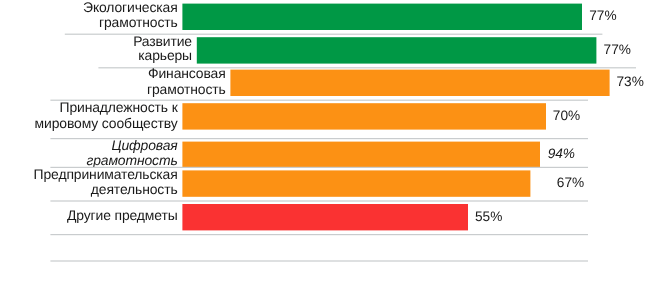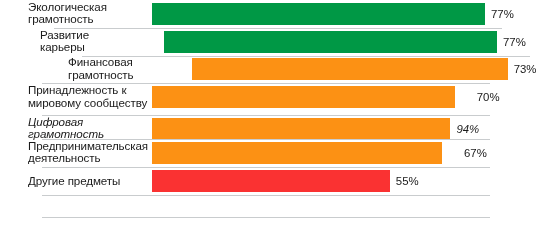--- a/index.html
+++ b/index.html
@@ -39,20 +39,21 @@
     width: 448px;
     height: 1px;
     background: #c9ccce;
   }
   .row-label {
     position: absolute;
     right: 398px; 
     top: 50%;
     transform: translateY(-50%);
     width: 120px;
+    text-align: right;
     font-size: 11.6px;
     line-height: 12.6px;
     color: #1a1a1a;
     white-space: pre-line;
     letter-spacing: -0.1px;
   }
   .bar {
     position: absolute;
     left: 152px;
     top: 50%;
@@ -93,21 +94,21 @@
         <div class="row-label">Финансовая
 грамотность</div>
         <div class="bar" style="width: 315.701px; background: rgb(252, 145, 20);"></div>
         <div class="bar-value" style="left: 473.701px;">73%</div>
       </div>
       <div class="row" style="top: 83.4px;">
         <div class="sep" style="top: 0px;"></div>
         <div class="row-label">Принадлежность к
 мировому сообществу</div>
         <div class="bar" style="width: 302.727px; background: rgb(252, 145, 20);"></div>
-        <div class="bar-value" style="left: 460.727px; margin-left: 16px;">70%</div>
+        <div class="bar-value" style="left: 460.727px;">70%</div>
       </div>
       <div class="row" style="top: 115px; font-style: italic;">
         <div class="sep" style="top: 0px;"></div>
         <div class="row-label">Цифровая
 грамотность</div>
         <div class="bar" style="width: 298.403px; background: rgb(252, 145, 20);"></div>
         <div class="bar-value" style="left: 456.403px;">94%</div>
       </div>
       <div class="row" style="top: 139px;">
         <div class="sep" style="top: 0px;"></div>

